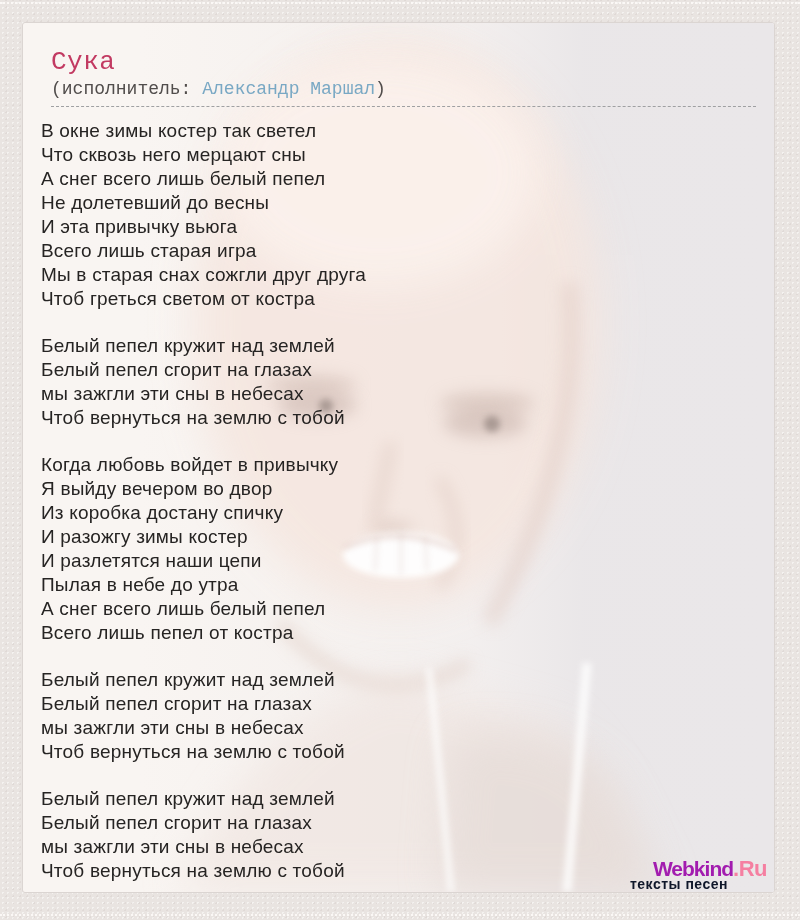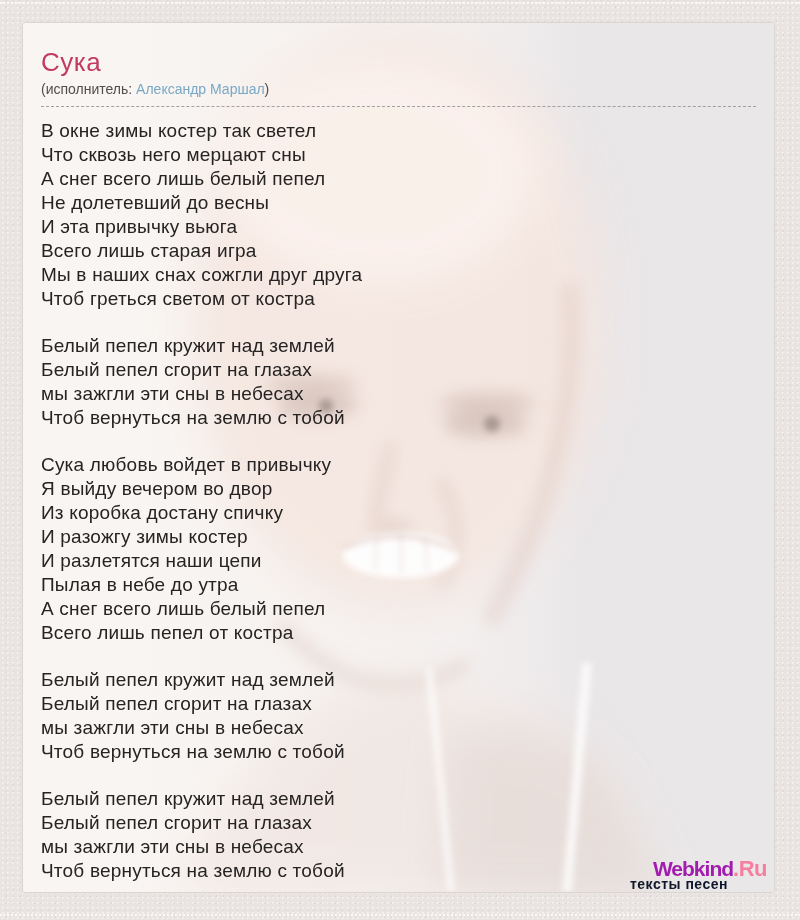--- a/index.html
+++ b/index.html
@@ -23,26 +23,26 @@
     background:#f9f5f2;
     border:1px solid #dbd5d2;
     border-radius:3px;
     box-sizing:border-box;
     overflow:hidden;
   }
   .photo{position:absolute;top:0;right:0;width:635px;height:869px;pointer-events:none;}
 
   .card-content{position:relative;z-index:2;}
 
-  .header{margin:25px 18px 0 18px;padding-bottom:7px;border-bottom:1px dashed #9fa0a2;}
+  .header{margin:25px 18px 0 28px;padding-bottom:7px;border-bottom:1px dashed #9fa0a2;font-family:Liberation Mono, monospace;}
   .page-title{
     margin:0;font-size:26px;line-height:28px;font-weight:500;
     letter-spacing:.5px;color:#c23a62;
   }
-  .artist-line{margin-top:3px;font-size:14px;line-height:20px;color:#514d4c;}
+  .artist-line{margin-top:3px;font-size:18px;line-height:20px;color:#514d4c;}
   .artist-link{color:#79a8c4;text-decoration:none;cursor:pointer;}
 
   .lyrics{
     padding:12px 18px 0 18px;
     font-size:19px;line-height:24px;font-weight:400;
     letter-spacing:.2px;color:#262423;
   }
   .stanza{margin:0 0 23px 0;}
 
   .logo{
@@ -116,23 +116,23 @@
     <path d="M 290,645 Q 302,760 312,869" fill="none" stroke="#ffffff" stroke-width="7" opacity="0.7" filter="url(#b3)"></path>
   </svg>
 
   <div class="card-content">
     <div class="header">
       <h1 class="page-title">Сука</h1>
       <div class="artist-line"><span>(исполнитель: </span><a class="artist-link">Александр Маршал</a><span>)</span></div>
     </div>
 
     <div class="lyrics">
-        <p class="stanza"><span>В окне зимы костер так светел</span><br><span>Что сквозь него мерцают сны</span><br><span>А снег всего лишь белый пепел</span><br><span>Не долетевший до весны</span><br><span>И эта привычку вьюга</span><br><span>Всего лишь старая игра</span><br><span>Мы в наших снах сожгли друг друга</span><br><span>Чтоб греться светом от костра</span></p>
+        <p class="stanza"><span>В окне зимы костер так светел</span><br><span>Что сквозь него мерцают сны</span><br><span>А снег всего лишь белый пепел</span><br><span>Не долетевший до весны</span><br><span>И эта привычку вьюга</span><br><span>Всего лишь старая игра</span><br><span>Мы в старая снах сожгли друг друга</span><br><span>Чтоб греться светом от костра</span></p>
         <p class="stanza"><span>Белый пепел кружит над землей</span><br><span>Белый пепел сгорит на глазах</span><br><span>мы зажгли эти сны в небесах</span><br><span>Чтоб вернуться на землю с тобой</span></p>
-        <p class="stanza"><span>Сука любовь войдет в привычку</span><br><span>Я выйду вечером во двор</span><br><span>Из коробка достану спичку</span><br><span>И разожгу зимы костер</span><br><span>И разлетятся наши цепи</span><br><span>Пылая в небе до утра</span><br><span>А снег всего лишь белый пепел</span><br><span>Всего лишь пепел от костра</span></p>
+        <p class="stanza"><span>Когда любовь войдет в привычку</span><br><span>Я выйду вечером во двор</span><br><span>Из коробка достану спичку</span><br><span>И разожгу зимы костер</span><br><span>И разлетятся наши цепи</span><br><span>Пылая в небе до утра</span><br><span>А снег всего лишь белый пепел</span><br><span>Всего лишь пепел от костра</span></p>
         <p class="stanza"><span>Белый пепел кружит над землей</span><br><span>Белый пепел сгорит на глазах</span><br><span>мы зажгли эти сны в небесах</span><br><span>Чтоб вернуться на землю с тобой</span></p>
         <p class="stanza"><span>Белый пепел кружит над землей</span><br><span>Белый пепел сгорит на глазах</span><br><span>мы зажгли эти сны в небесах</span><br><span>Чтоб вернуться на землю с тобой</span></p>
       </div>
   </div>
 
   <a class="logo">
     <span><span class="logo-brand">Webkind</span><span class="logo-suffix">.Ru</span></span>
     <div class="logo-tagline">тексты песен</div>
   </a>
 </div>

